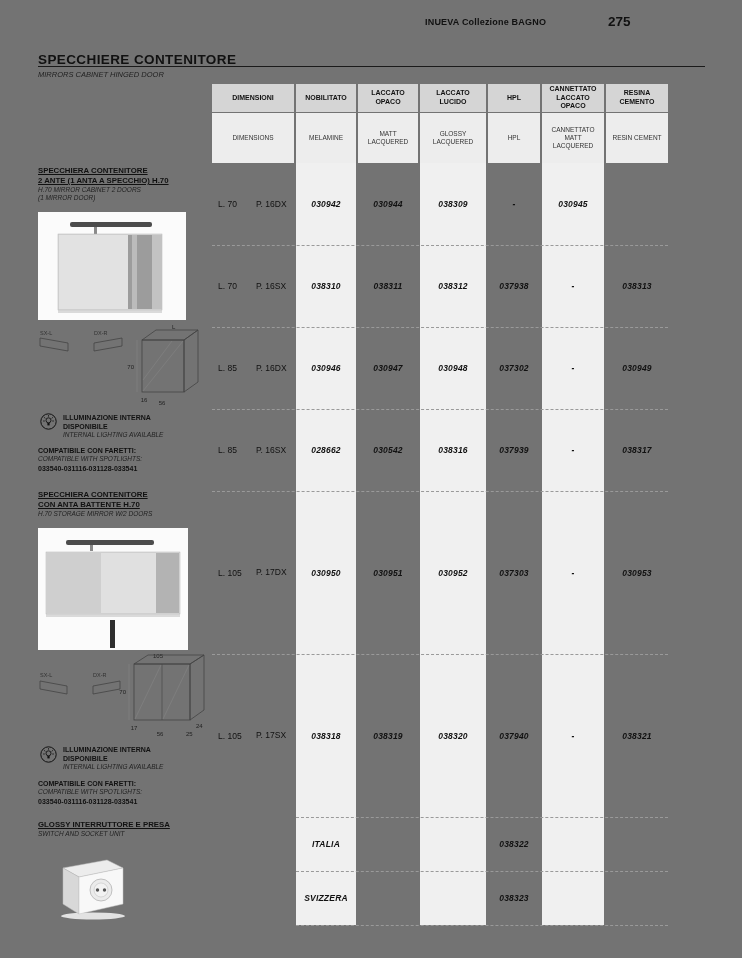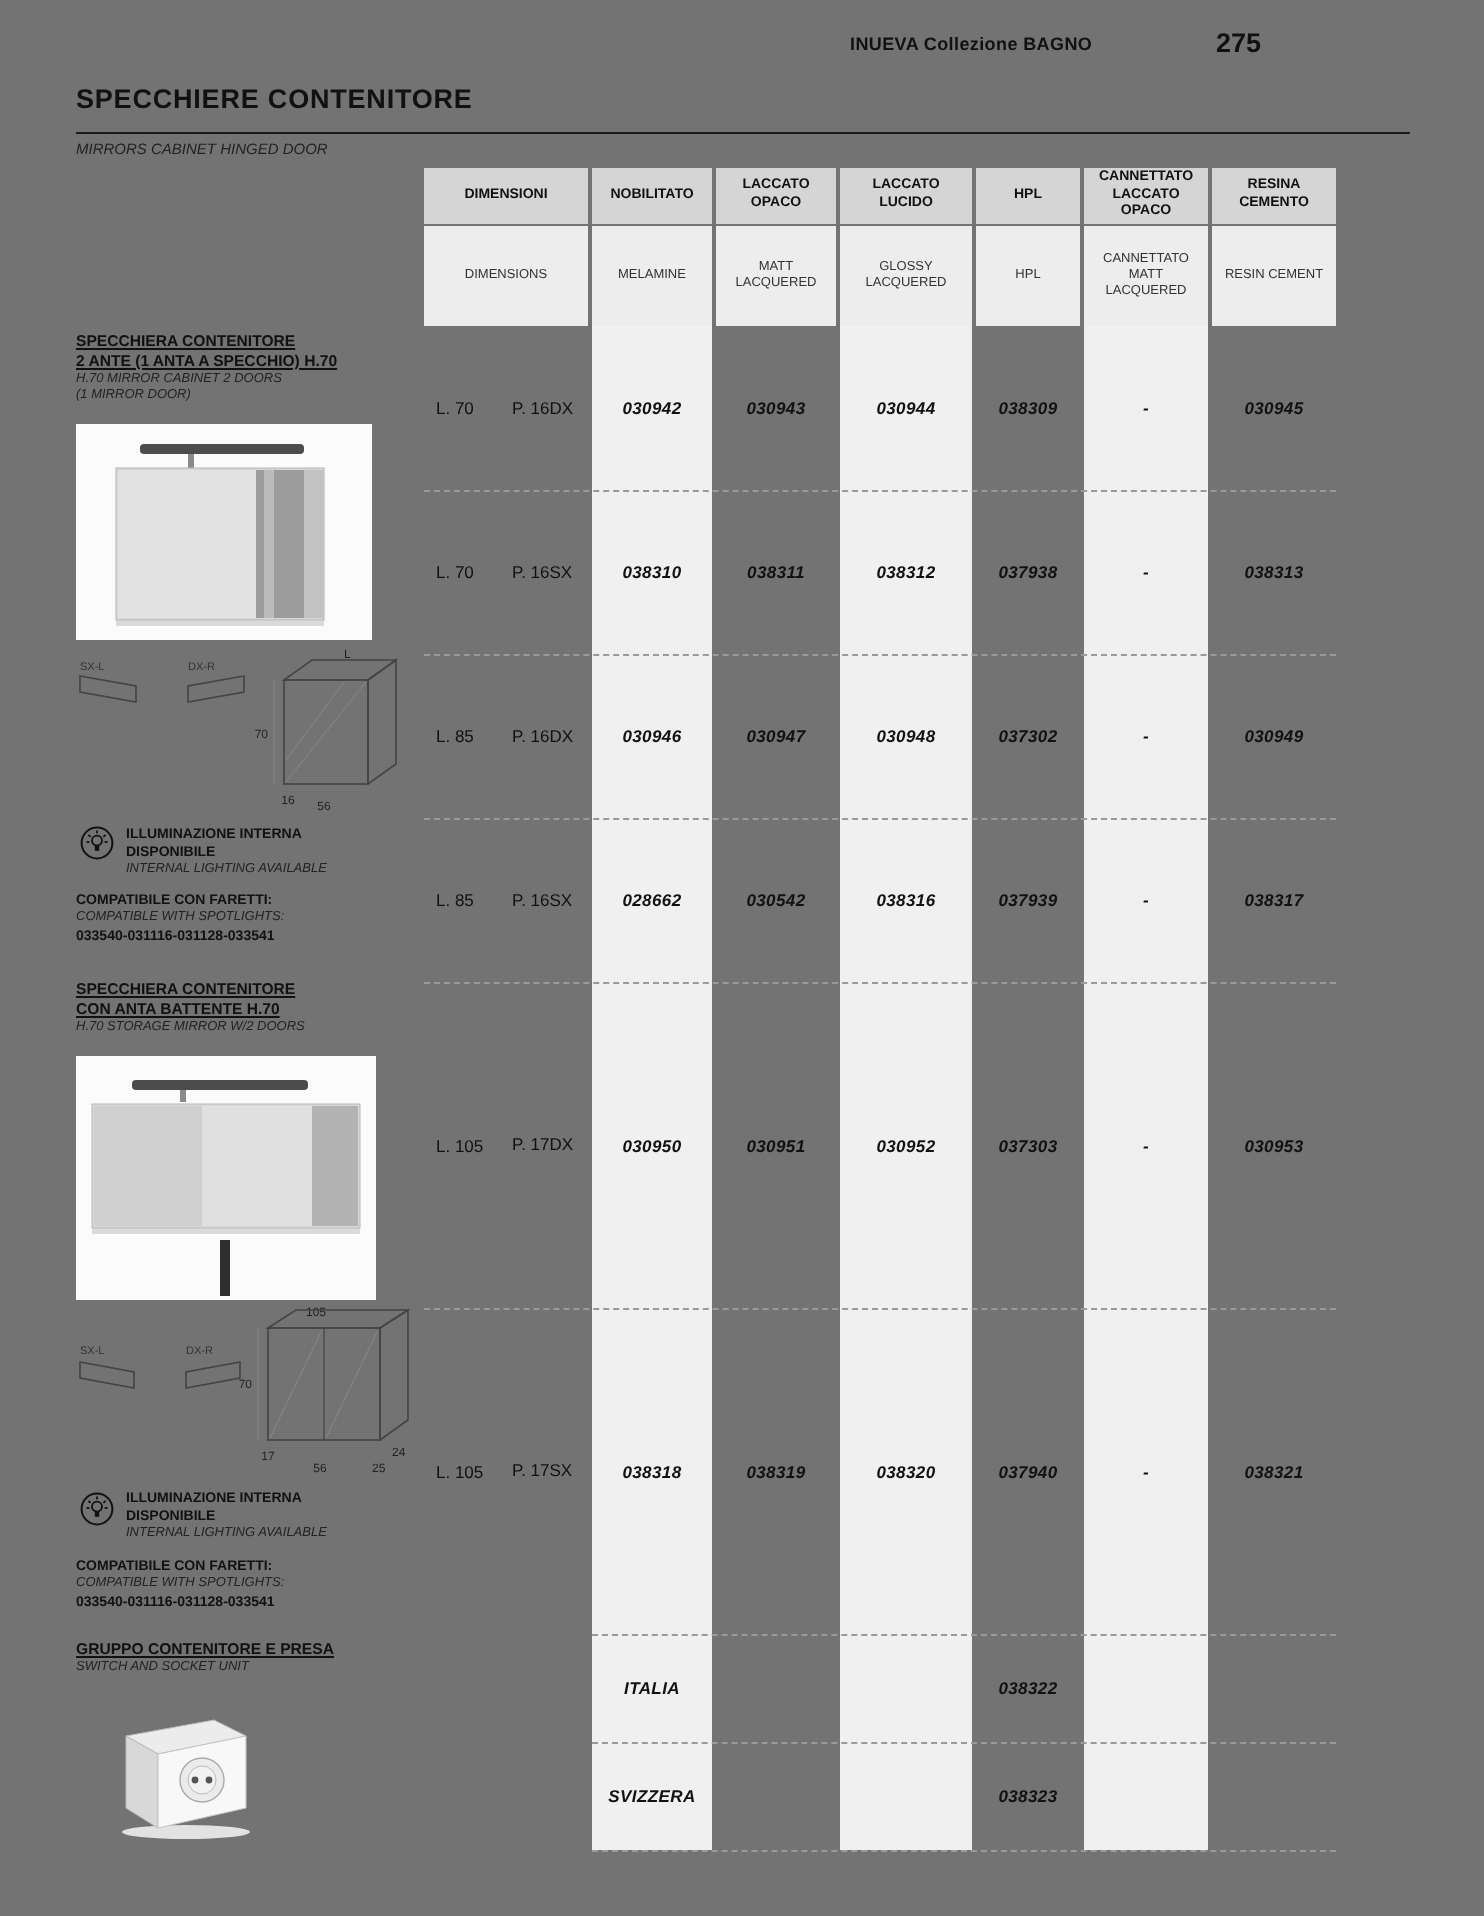--- a/index.html
+++ b/index.html
@@ -55,21 +55,21 @@
   svg { display:block; }
 </style>
 </head>
 <body>
 
 <div class="page">
 
   <div class="abs coll-header" style="left:425px; top:17px;">INUEVA Collezione BAGNO</div>
   <div class="abs page-num" style="left:608px; top:14px;">275</div>
 
-  <div class="abs page-title" style="left:38px; top:42px;">SPECCHIERE CONTENITORE</div>
+  <div class="abs page-title" style="left:38px; top:52px;">SPECCHIERE CONTENITORE</div>
   <div class="abs title-rule" style="left:38px; top:66px; width:667px;"></div>
   <div class="abs page-sub" style="left:38px; top:70px;">MIRRORS CABINET HINGED DOOR</div>
 
   <div class="abs" style="left:38px; top:166px; width:174px;">
     <div class="sec-t1">SPECCHIERA CONTENITORE</div>
     <div class="sec-t1">2 ANTE (1 ANTA A SPECCHIO) H.70</div>
     <div class="sec-t2">H.70 MIRROR CABINET 2 DOORS</div>
     <div class="sec-t2">(1 MIRROR DOOR)</div>
   </div>
 
@@ -178,21 +178,21 @@
     <div class="feat-b">DISPONIBILE</div>
     <div class="feat-i">INTERNAL LIGHTING AVAILABLE</div>
   </div>
   <div class="abs" style="left:38px; top:779px; width:180px;">
     <div class="feat-b">COMPATIBILE CON FARETTI:</div>
     <div class="feat-i">COMPATIBLE WITH SPOTLIGHTS:</div>
     <div class="feat-b">033540-031116-031128-033541</div>
   </div>
 
   <div class="abs" style="left:38px; top:820px; width:200px;">
-    <div class="sec-t1">GRUPPO CONTENITORE E PRESA</div>
+    <div class="sec-t1">GLOSSY INTERRUTTORE E PRESA</div>
     <div class="sec-t2">SWITCH AND SOCKET UNIT</div>
   </div>
 
   <svg class="abs" style="left:45px; top:842px;" width="110" height="80" viewBox="0 0 110 80">
     <ellipse cx="48" cy="74" rx="32" ry="3.5" fill="#e2e2e2"></ellipse>
     <polygon points="18,26 62,18 78,26 34,35" fill="#ececec" stroke="#bbb" stroke-width="0.5"></polygon>
     <polygon points="18,26 34,35 34,72 18,62" fill="#d8d8d8" stroke="#bbb" stroke-width="0.5"></polygon>
     <polygon points="34,35 78,26 78,62 34,72" fill="#f8f8f8" stroke="#c5c5c5" stroke-width="0.5"></polygon>
     <circle cx="56" cy="48" r="11" fill="#ebebeb" stroke="#aaa" stroke-width="0.7"></circle>
     <circle cx="56" cy="48" r="7" fill="#f2f2f2" stroke="#bbb" stroke-width="0.5"></circle>
@@ -230,21 +230,20 @@
 
       <div class="trow r82">
         <div class="cell dimcell">
           <span class="diml">L. 70</span>
           <span class="dimp">
               <span>P. 16</span>
               <span>DX</span>
             </span>
         </div>
         <div class="cell code">030942</div>
-        <div class="cell code">030943</div>
         <div class="cell code">030944</div>
         <div class="cell code">038309</div>
         <div class="cell code">-</div>
         <div class="cell code">030945</div>
       </div>
 
       <div class="trow r82">
         <div class="cell dimcell">
           <span class="diml">L. 70</span>
           <span class="dimp">

